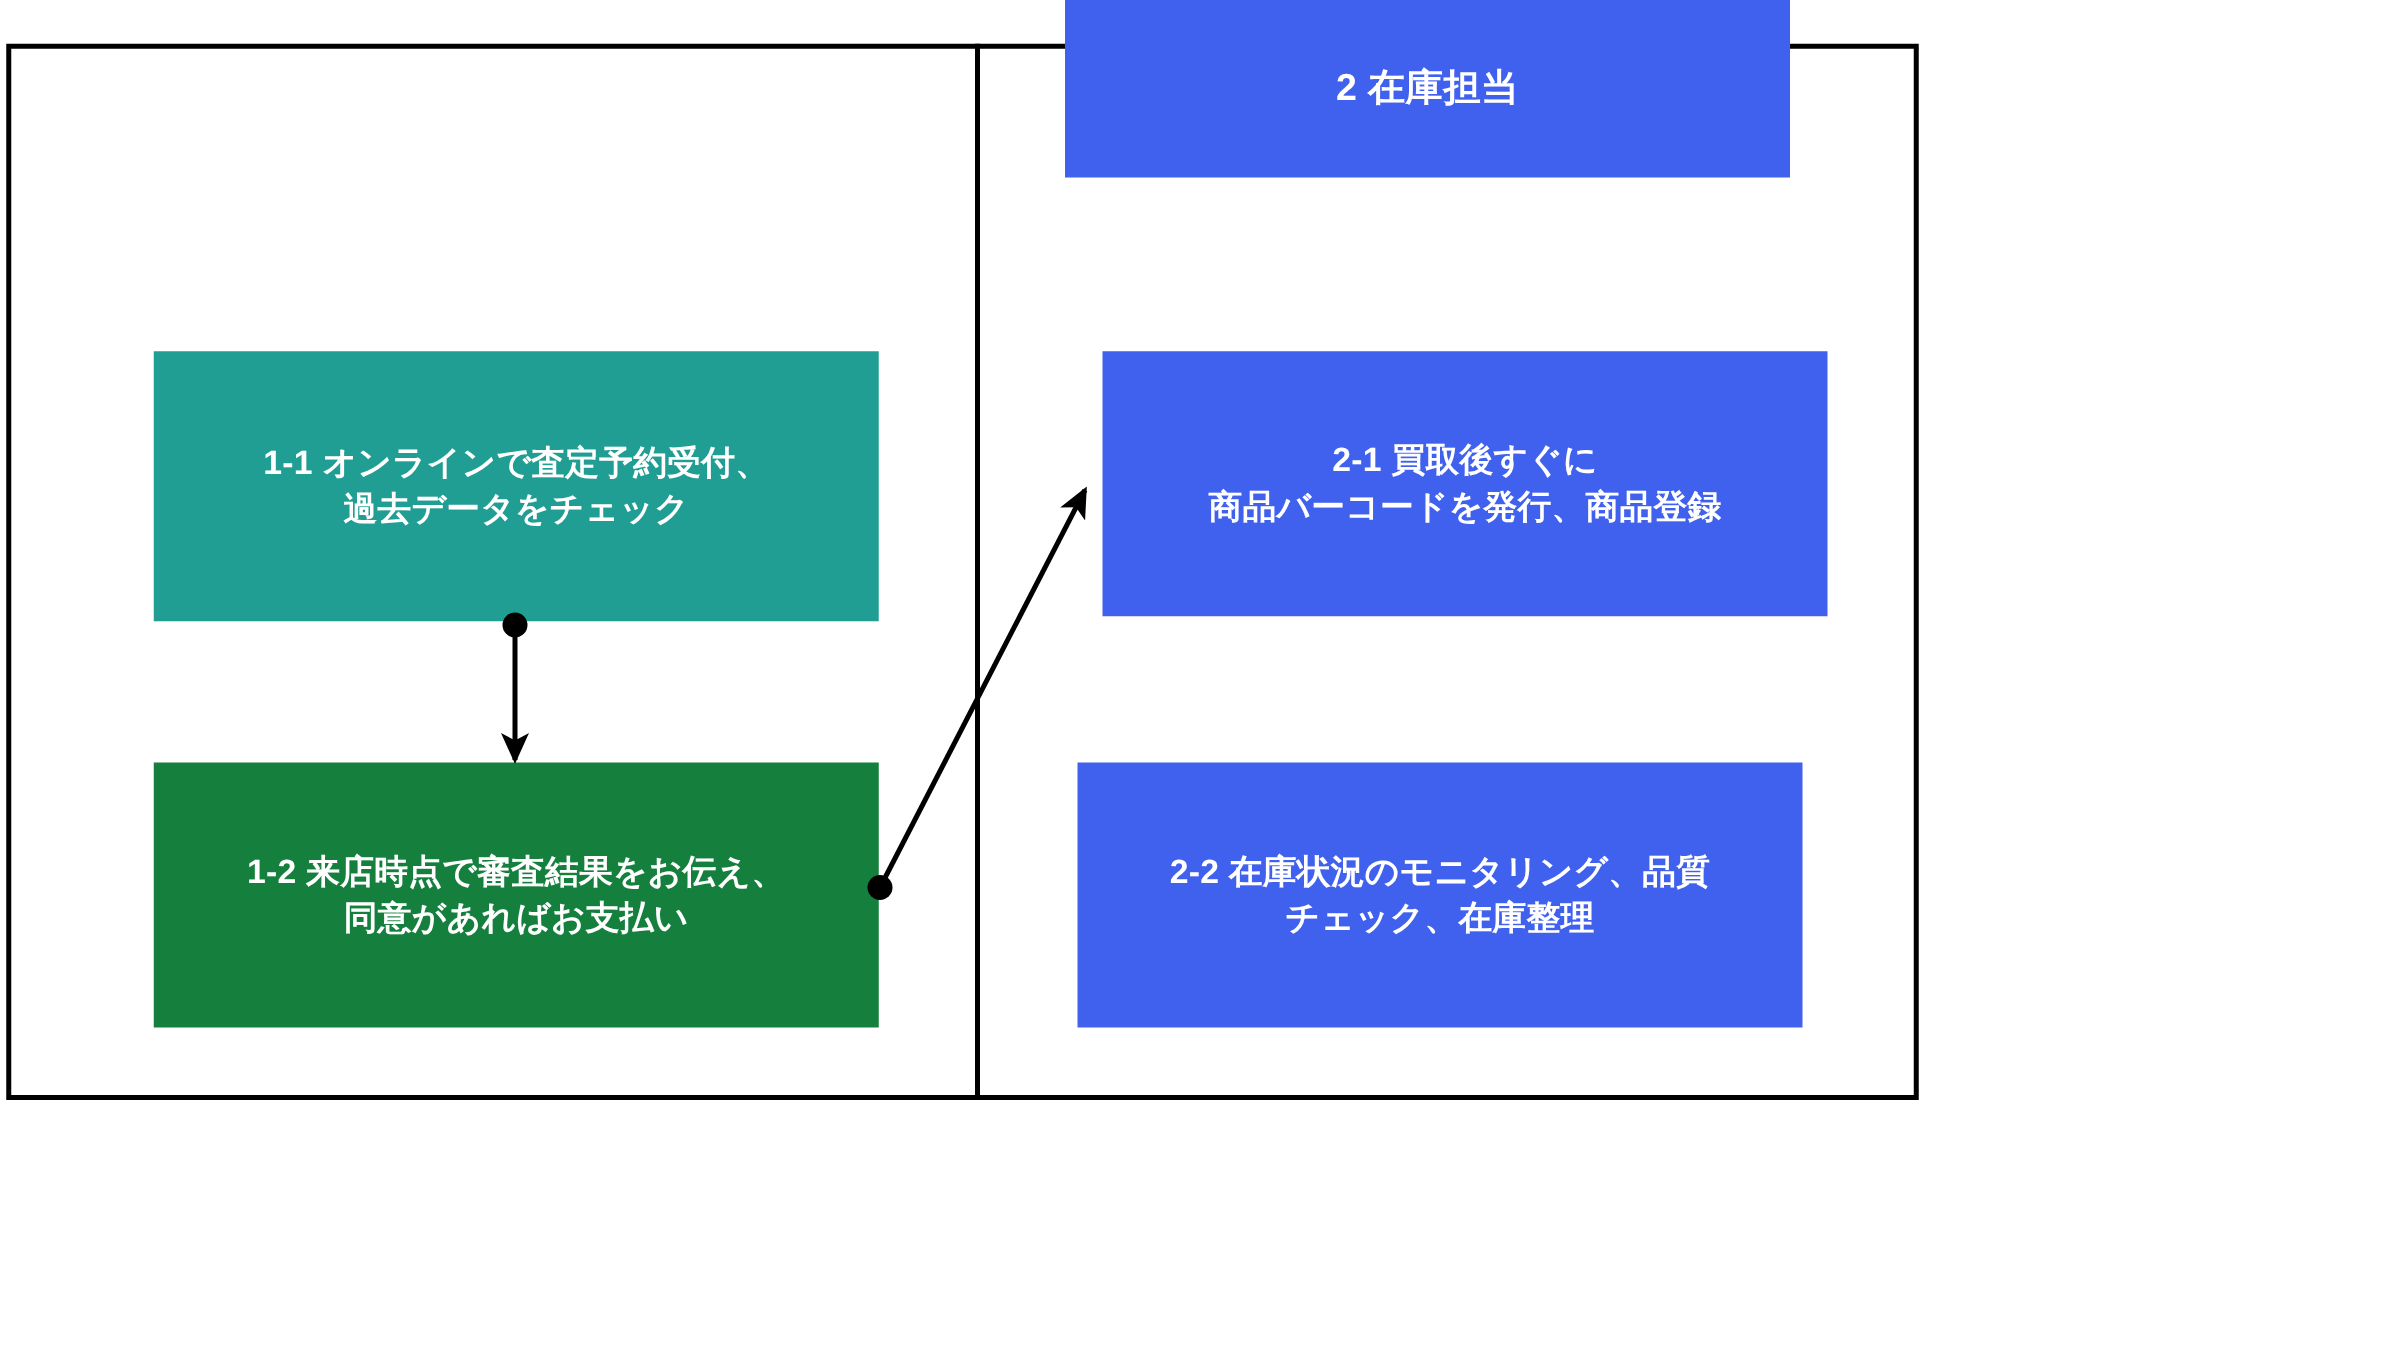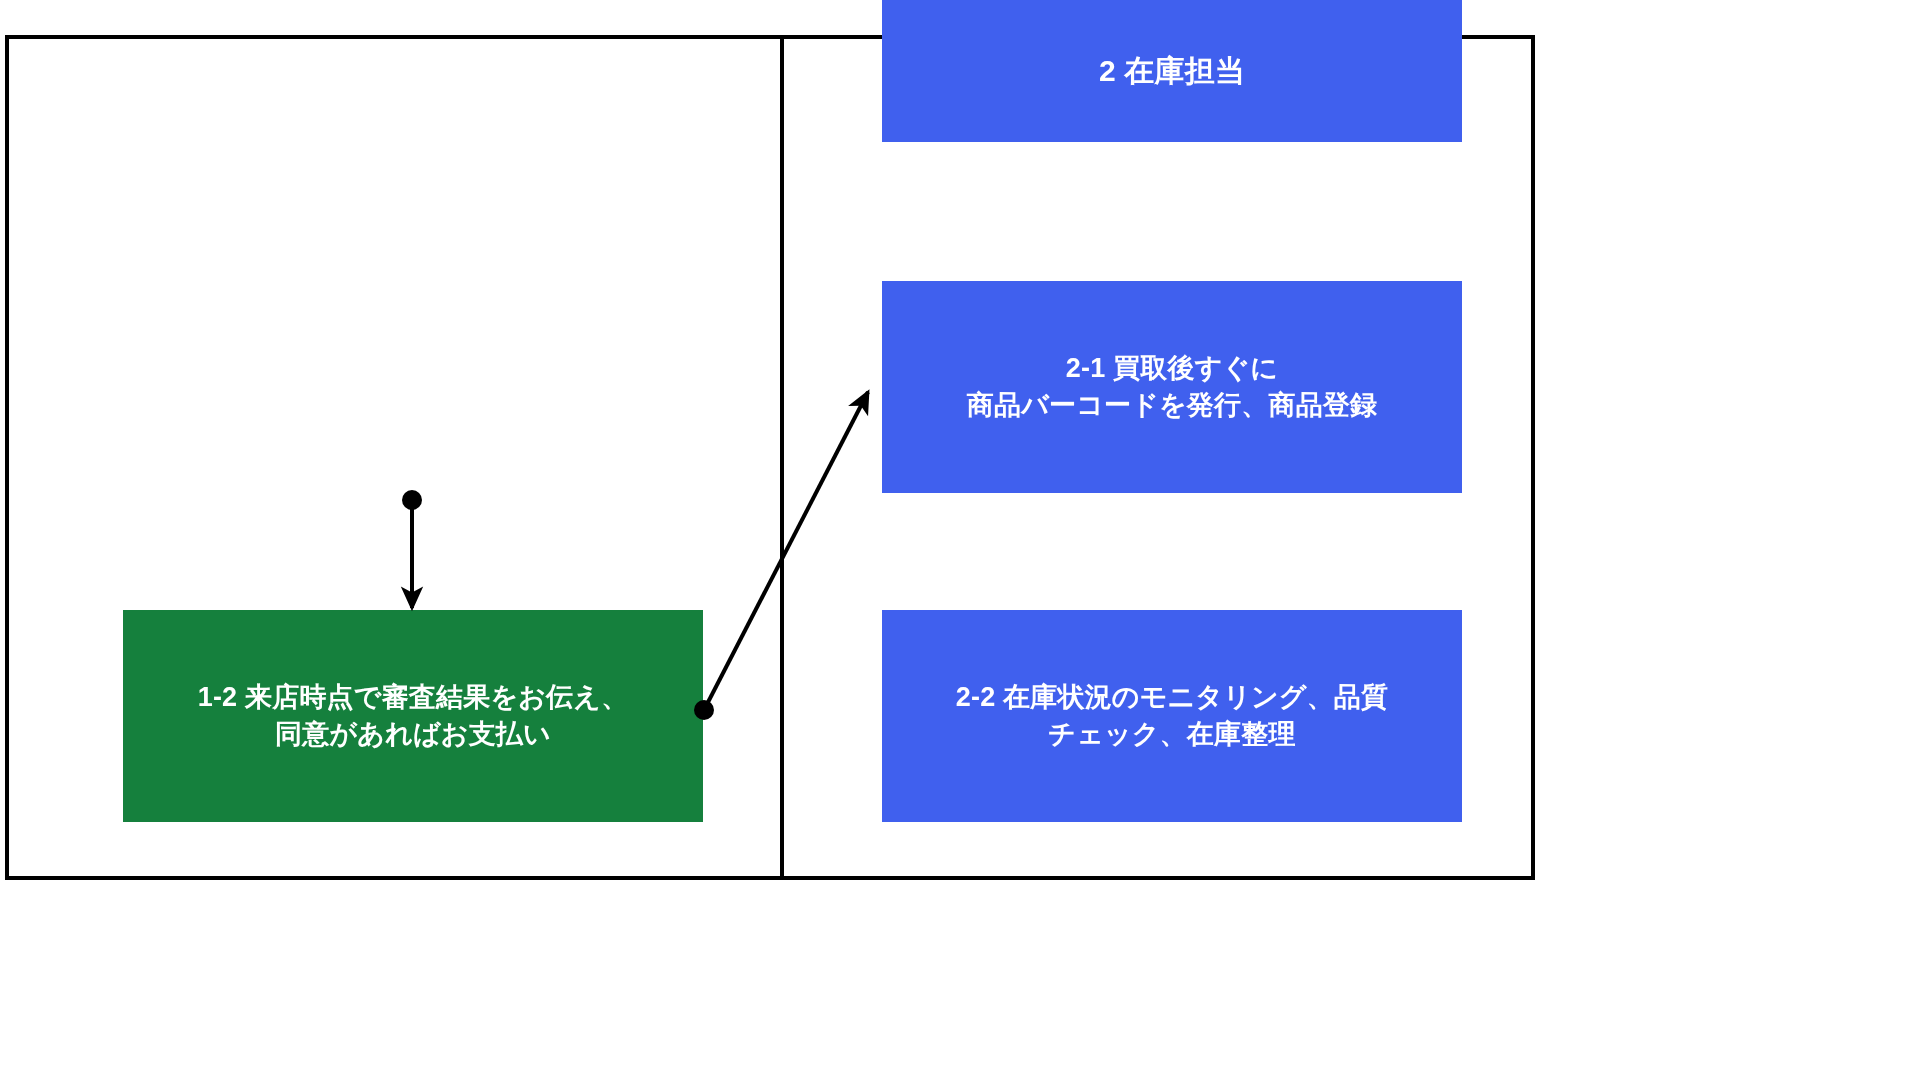--- a/index.html
+++ b/index.html
@@ -62,30 +62,32 @@
 </style>
 </head>
 <body>
 
 <div id="diagram-root">
 
   <div class="lane-frame" style="left: 5px; top: 35px; width: 1530px; height: 845px; border-color: rgb(0, 0, 0);"></div>
   <div class="lane-divider" style="left: 780px; top: 35px; width: 4px; height: 845px; background: rgb(0, 0, 0);"></div>
 
 
+  <div class="node teal task" style="left: 123px; top: 281px; width: 580px; height: 216px; background: rgb(32, 158, 147);">1-1 オンラインで査定予約受付、
+過去データをチェック</div>
 
   <div class="node teal task" style="left: 123px; top: 610px; width: 580px; height: 212px; background: #15803d;">1-2 来店時点で審査結果をお伝え、
 同意があればお支払い</div>
 
-  <div class="node blue header" style="left: 882px; top: 0px; width: 580px; height: 142px; background: rgb(64, 96, 238);">2 在庫担当</div>
+  <div class="node blue header" style="left: 852px; top: 0px; width: 580px; height: 142px; background: rgb(64, 96, 238);">2 在庫担当</div>
 
   <div class="node blue task" style="left: 882px; top: 281px; width: 580px; height: 212px; background: rgb(64, 96, 238);">2-1 買取後すぐに
 商品バーコードを発行、商品登録</div>
 
-  <div class="node blue task" style="left: 882px; top: 610px; width: 580px; height: 212px; background: rgb(64, 96, 238);">2-2 在庫状況のモニタリング、品質
+  <div class="node blue task" style="left: 862px; top: 610px; width: 580px; height: 212px; background: rgb(64, 96, 238);">2-2 在庫状況のモニタリング、品質
 チェック、在庫整理</div>
 
   <svg id="connectors" viewBox="0 0 1920 1080" xmlns="http://www.w3.org/2000/svg">
     <defs>
       <marker id="arrowhead" markerWidth="7" markerHeight="7" refX="5.4" refY="3" orient="auto" markerUnits="strokeWidth">
         <path d="M0,0.2 L6.2,3 L0,5.8 L1.5,3 Z" fill="#000000"></path>
       </marker>
     </defs>
     <g id="connector-group">
         <line x1="412" y1="500" x2="412" y2="608" stroke="#000000" stroke-width="4" marker-end="url(#arrowhead)"></line>

